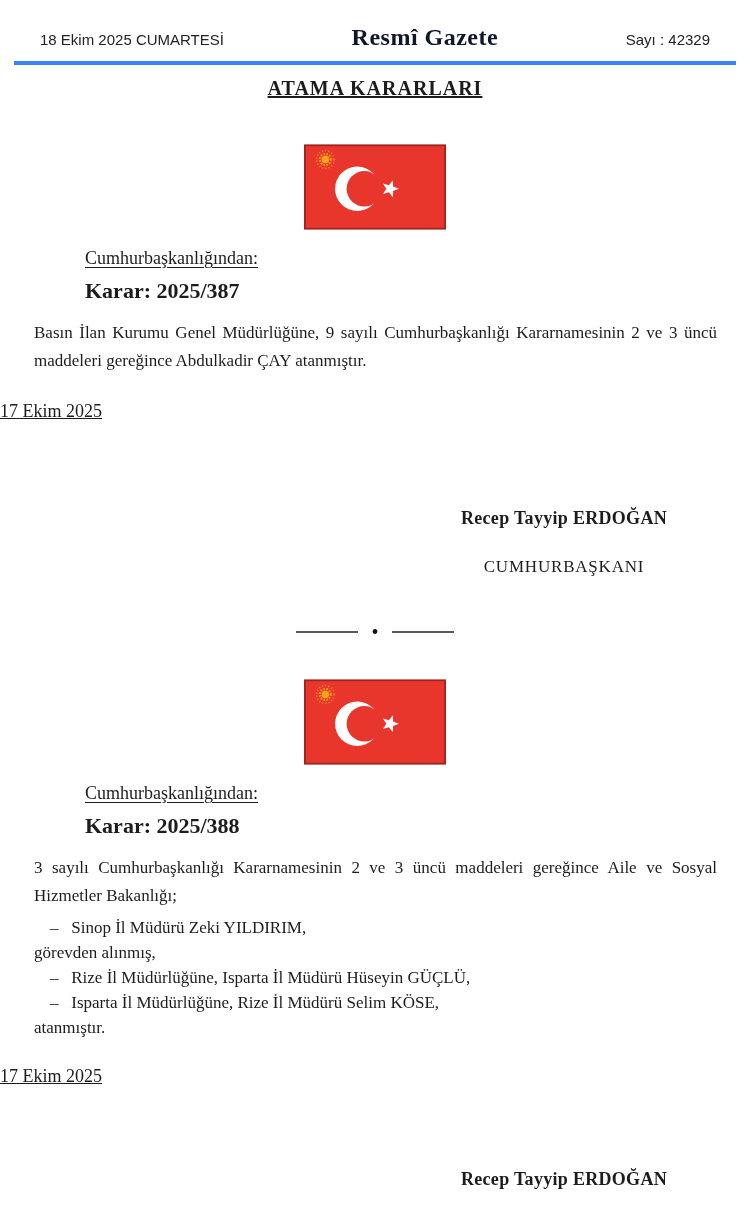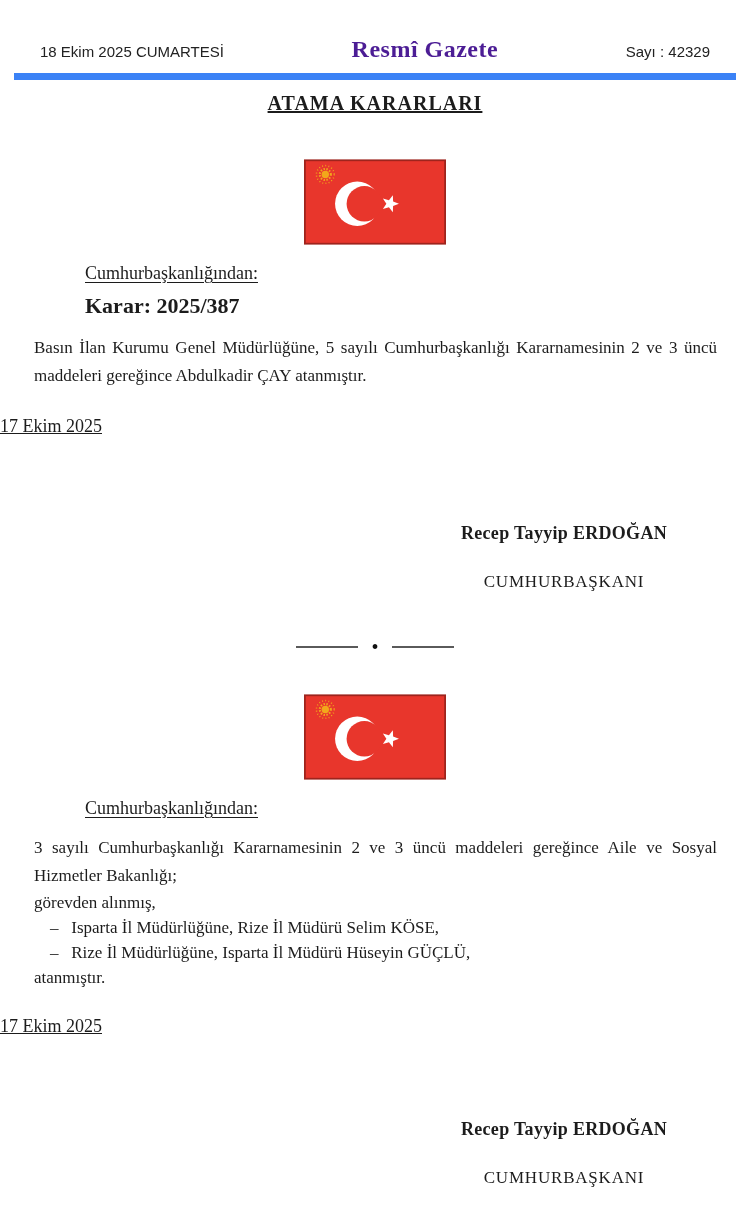--- a/index.html
+++ b/index.html
@@ -9,31 +9,31 @@
     color: #1c1c1c;
     font-family: "Liberation Serif", serif;
     position: relative;
     overflow: hidden;
   }
 
   
   .hdr {
     display: flex; align-items: baseline; justify-content: space-between;
     padding: 24px 26px 10px 26px;
-    border-bottom: 7px solid #3b82f6;
-    margin: 12px 14px;
+    border-bottom: 4px solid #3b82f6;
+    margin: 0 14px;
   }
   .hdr-side {
     font-family: "Liberation Sans", sans-serif;
     font-size: 15px; color: #222;
   }
   .hdr-title {
     font-family: "Liberation Serif", serif;
     font-weight: bold; font-size: 24px;
-    color: #4c1d95;
+    color: #0f172a;
     letter-spacing: 0.5px;
   }
 
   .page-title {
     text-align: center;
     font-size: 20px; font-weight: bold;
     letter-spacing: 1px;
     margin: 12px 0 0 0;
     text-decoration: underline;
   }
@@ -120,21 +120,21 @@
         <circle cx="24" cy="17" r="10" fill="none" stroke="#f2a71b" stroke-width="1.7" stroke-dasharray="1 2.6"></circle>
       </g>
       <circle cx="60" cy="50" r="25" fill="#ffffff"></circle>
       <circle cx="68" cy="50" r="20" fill="#e8362c"></circle>
       <polygon fill="#ffffff" points="107,50 100.4,52.5 100.1,59.5 95.7,54 88.9,55.9 92.8,50 88.9,44.1 95.7,46 100.1,40.5 100.4,47.5"></polygon>
     </svg>
   </div>
 
   <div class="source">Cumhurbaşkanlığından:</div>
   <div class="karar">Karar: 2025/387</div>
-  <p class="body-par">Basın İlan Kurumu Genel Müdürlüğüne, 5 sayılı Cumhurbaşkanlığı Kararnamesinin 2 ve 3 üncü maddeleri gereğince Abdulkadir ÇAY atanmıştır.</p>
+  <p class="body-par">Basın İlan Kurumu Genel Müdürlüğüne, 9 sayılı Cumhurbaşkanlığı Kararnamesinin 2 ve 3 üncü maddeleri gereğince Abdulkadir ÇAY atanmıştır.</p>
   <div class="decree-date">17 Ekim 2025</div>
 
   <div class="sig">
     <div class="sig-name">Recep Tayyip ERDOĞAN</div>
     <div class="sig-title">CUMHURBAŞKANI</div>
   </div>
 </section>
 
 <div class="divider">
   <span class="dline"></span>
@@ -151,25 +151,27 @@
         <circle cx="24" cy="17" r="6.2" fill="none" stroke="#f2a71b" stroke-width="2.4" stroke-dasharray="1.6 1.7"></circle>
         <circle cx="24" cy="17" r="10" fill="none" stroke="#f2a71b" stroke-width="1.7" stroke-dasharray="1 2.6"></circle>
       </g>
       <circle cx="60" cy="50" r="25" fill="#ffffff"></circle>
       <circle cx="68" cy="50" r="20" fill="#e8362c"></circle>
       <polygon fill="#ffffff" points="107,50 100.4,52.5 100.1,59.5 95.7,54 88.9,55.9 92.8,50 88.9,44.1 95.7,46 100.1,40.5 100.4,47.5"></polygon>
     </svg>
   </div>
 
   <div class="source">Cumhurbaşkanlığından:</div>
+  <div class="karar">Karar: 2025/388</div>
   <p class="body-par">3 sayılı Cumhurbaşkanlığı Kararnamesinin 2 ve 3 üncü maddeleri gereğince Aile ve Sosyal Hizmetler Bakanlığı;</p>
 
+  <div class="line-dash gap-sm">–&nbsp;&nbsp; Sinop İl Müdürü Zeki YILDIRIM,</div>
   <div class="line-flush">görevden alınmış,</div>
+  <div class="line-dash">–&nbsp;&nbsp; Rize İl Müdürlüğüne, Isparta İl Müdürü Hüseyin GÜÇLÜ,</div>
   <div class="line-dash">–&nbsp;&nbsp; Isparta İl Müdürlüğüne, Rize İl Müdürü Selim KÖSE,</div>
-  <div class="line-dash">–&nbsp;&nbsp; Rize İl Müdürlüğüne, Isparta İl Müdürü Hüseyin GÜÇLÜ,</div>
   <div class="line-flush">atanmıştır.</div>
 
   <div class="decree-date">17 Ekim 2025</div>
 
   <div class="sig sig-2">
     <div class="sig-name">Recep Tayyip ERDOĞAN</div>
     <div class="sig-title">CUMHURBAŞKANI</div>
   </div>
 </section>
 

